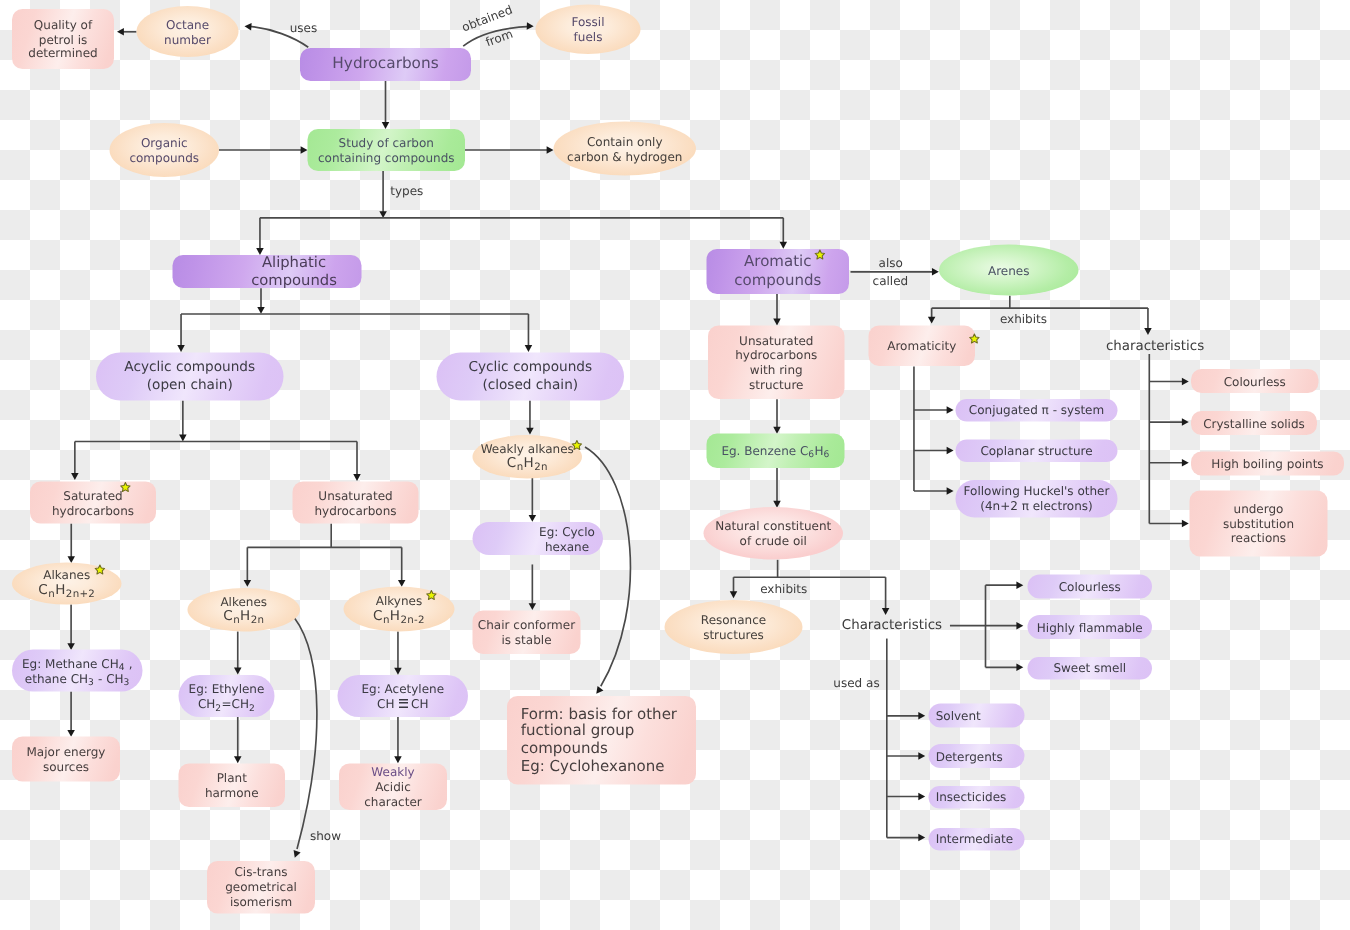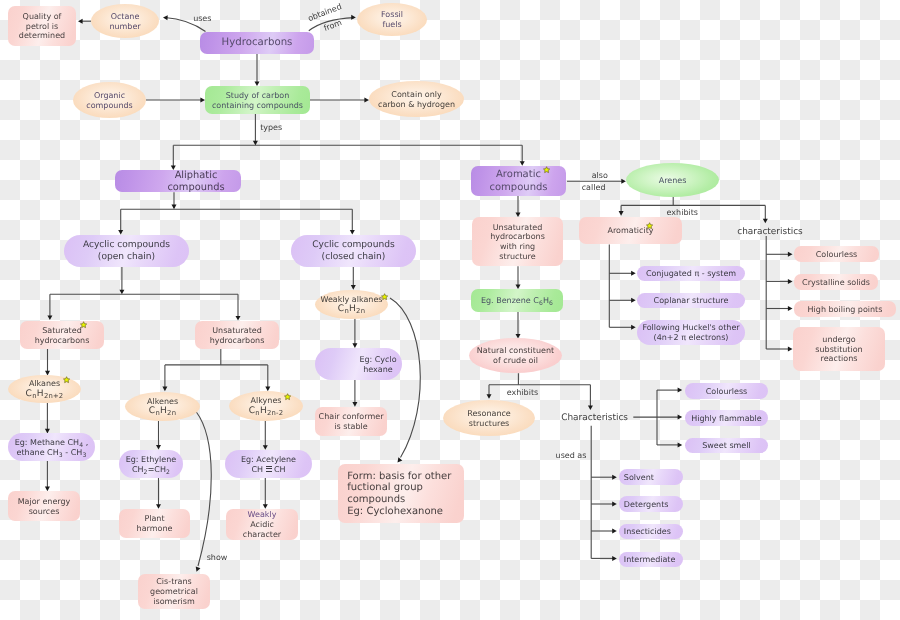--- a/index.html
+++ b/index.html
@@ -247,21 +247,21 @@
       </span>
     </div>
 <div class="node box s-pink" style="left:472px;top:217px;width:91px;height:49px;">
       <span class="lbl">
         <span>Unsaturated</span>
         <span>hydrocarbons</span>
         <span>with ring</span>
         <span>structure</span>
       </span>
     </div>
-<div class="node box s-pink" style="left:579px;top:217px;width:103px;height:27px;">
+<div class="node box s-pink" style="left:579px;top:217px;width:71px;height:27px;">
       <span class="lbl">
         <span>Aromaticity</span>
       </span>
       <svg class="star" style="left:66.8px;top:4.7px;" viewBox="0 0 24 23">
         <path d="M12 2.2 L15.2 8.8 L22.4 9.8 L17.2 14.9 L18.5 21.9 L12 18.5 L5.5 21.9 L6.8 14.9 L1.6 9.8 L8.8 8.8 Z" fill="#e8f400" stroke="#6f6d20" stroke-width="2.4" stroke-linejoin="round"></path>
       </svg>
     </div>
 <div class="node box s-pink" style="left:20px;top:321px;width:84px;height:28px;">
       <span class="lbl">
         <span>Saturated</span>
@@ -346,21 +346,21 @@
     </div>
 <div class="node ell s-orange" style="left:229px;top:391px;width:74px;height:30px;">
       <span class="lbl">
         <span>Alkynes</span>
         <span class="fml">C<sub>n</sub>H<sub>2n-2</sub></span>
       </span>
       <svg class="star" style="left:55.1px;top:2.1px;" viewBox="0 0 24 23">
         <path d="M12 2.2 L15.2 8.8 L22.4 9.8 L17.2 14.9 L18.5 21.9 L12 18.5 L5.5 21.9 L6.8 14.9 L1.6 9.8 L8.8 8.8 Z" fill="#e8f400" stroke="#6f6d20" stroke-width="2.4" stroke-linejoin="round"></path>
       </svg>
     </div>
-<div class="node box s-lavender" style="left:315px;top:348px;width:87px;height:32px;padding-left:39px;">
+<div class="node box s-lavender" style="left:315px;top:348px;width:87px;height:22px;padding-left:39px;">
       <span class="lbl">
         <span>Eg: Cyclo hexane</span>
       </span>
     </div>
 <div class="node ell s-pink" style="left:469px;top:338px;width:93px;height:35px;">
       <span class="lbl">
         <span>Natural constituent</span>
         <span>of crude oil</span>
       </span>
     </div>
@@ -460,21 +460,21 @@
     </div>
 <div class="node box s-lavender left" style="left:619px;top:552px;width:64px;height:15px;">
       <span class="lbl">
         <span>Intermediate</span>
       </span>
     </div>
 <div class="elabel" style="left:202.3px;top:19.2px;font-size:8px;">uses</div>
 <div class="elabel" style="left:324.5px;top:13px;font-size:8px;transform:translate(-50%,-50%) rotate(-21deg);">obtained</div>
 <div class="elabel" style="left:332.7px;top:26.1px;font-size:8px;transform:translate(-50%,-50%) rotate(-20deg);">from</div>
 <div class="elabel" style="left:271.2px;top:127.8px;font-size:8px;">types</div>
-<div class="elabel" style="left:593.8px;top:175.6px;font-size:8px;padding-left:12px;">also</div>
+<div class="elabel" style="left:593.8px;top:175.6px;font-size:8px;">also</div>
 <div class="elabel" style="left:593.6px;top:188.1px;font-size:8px;">called</div>
 <div class="elabel" style="left:682.3px;top:213.2px;font-size:8px;">exhibits</div>
 <div class="elabel" style="left:770px;top:231.5px;font-size:8.95px;">characteristics</div>
 <div class="elabel" style="left:522.5px;top:393.3px;font-size:8px;">exhibits</div>
 <div class="elabel" style="left:594.6px;top:417.5px;font-size:8.95px;">Characteristics</div>
 <div class="elabel" style="left:571px;top:456.4px;font-size:8px;">used as</div>
 <div class="elabel" style="left:217px;top:557.8px;font-size:8px;">show</div>
 </div>
 
 </body></html>

